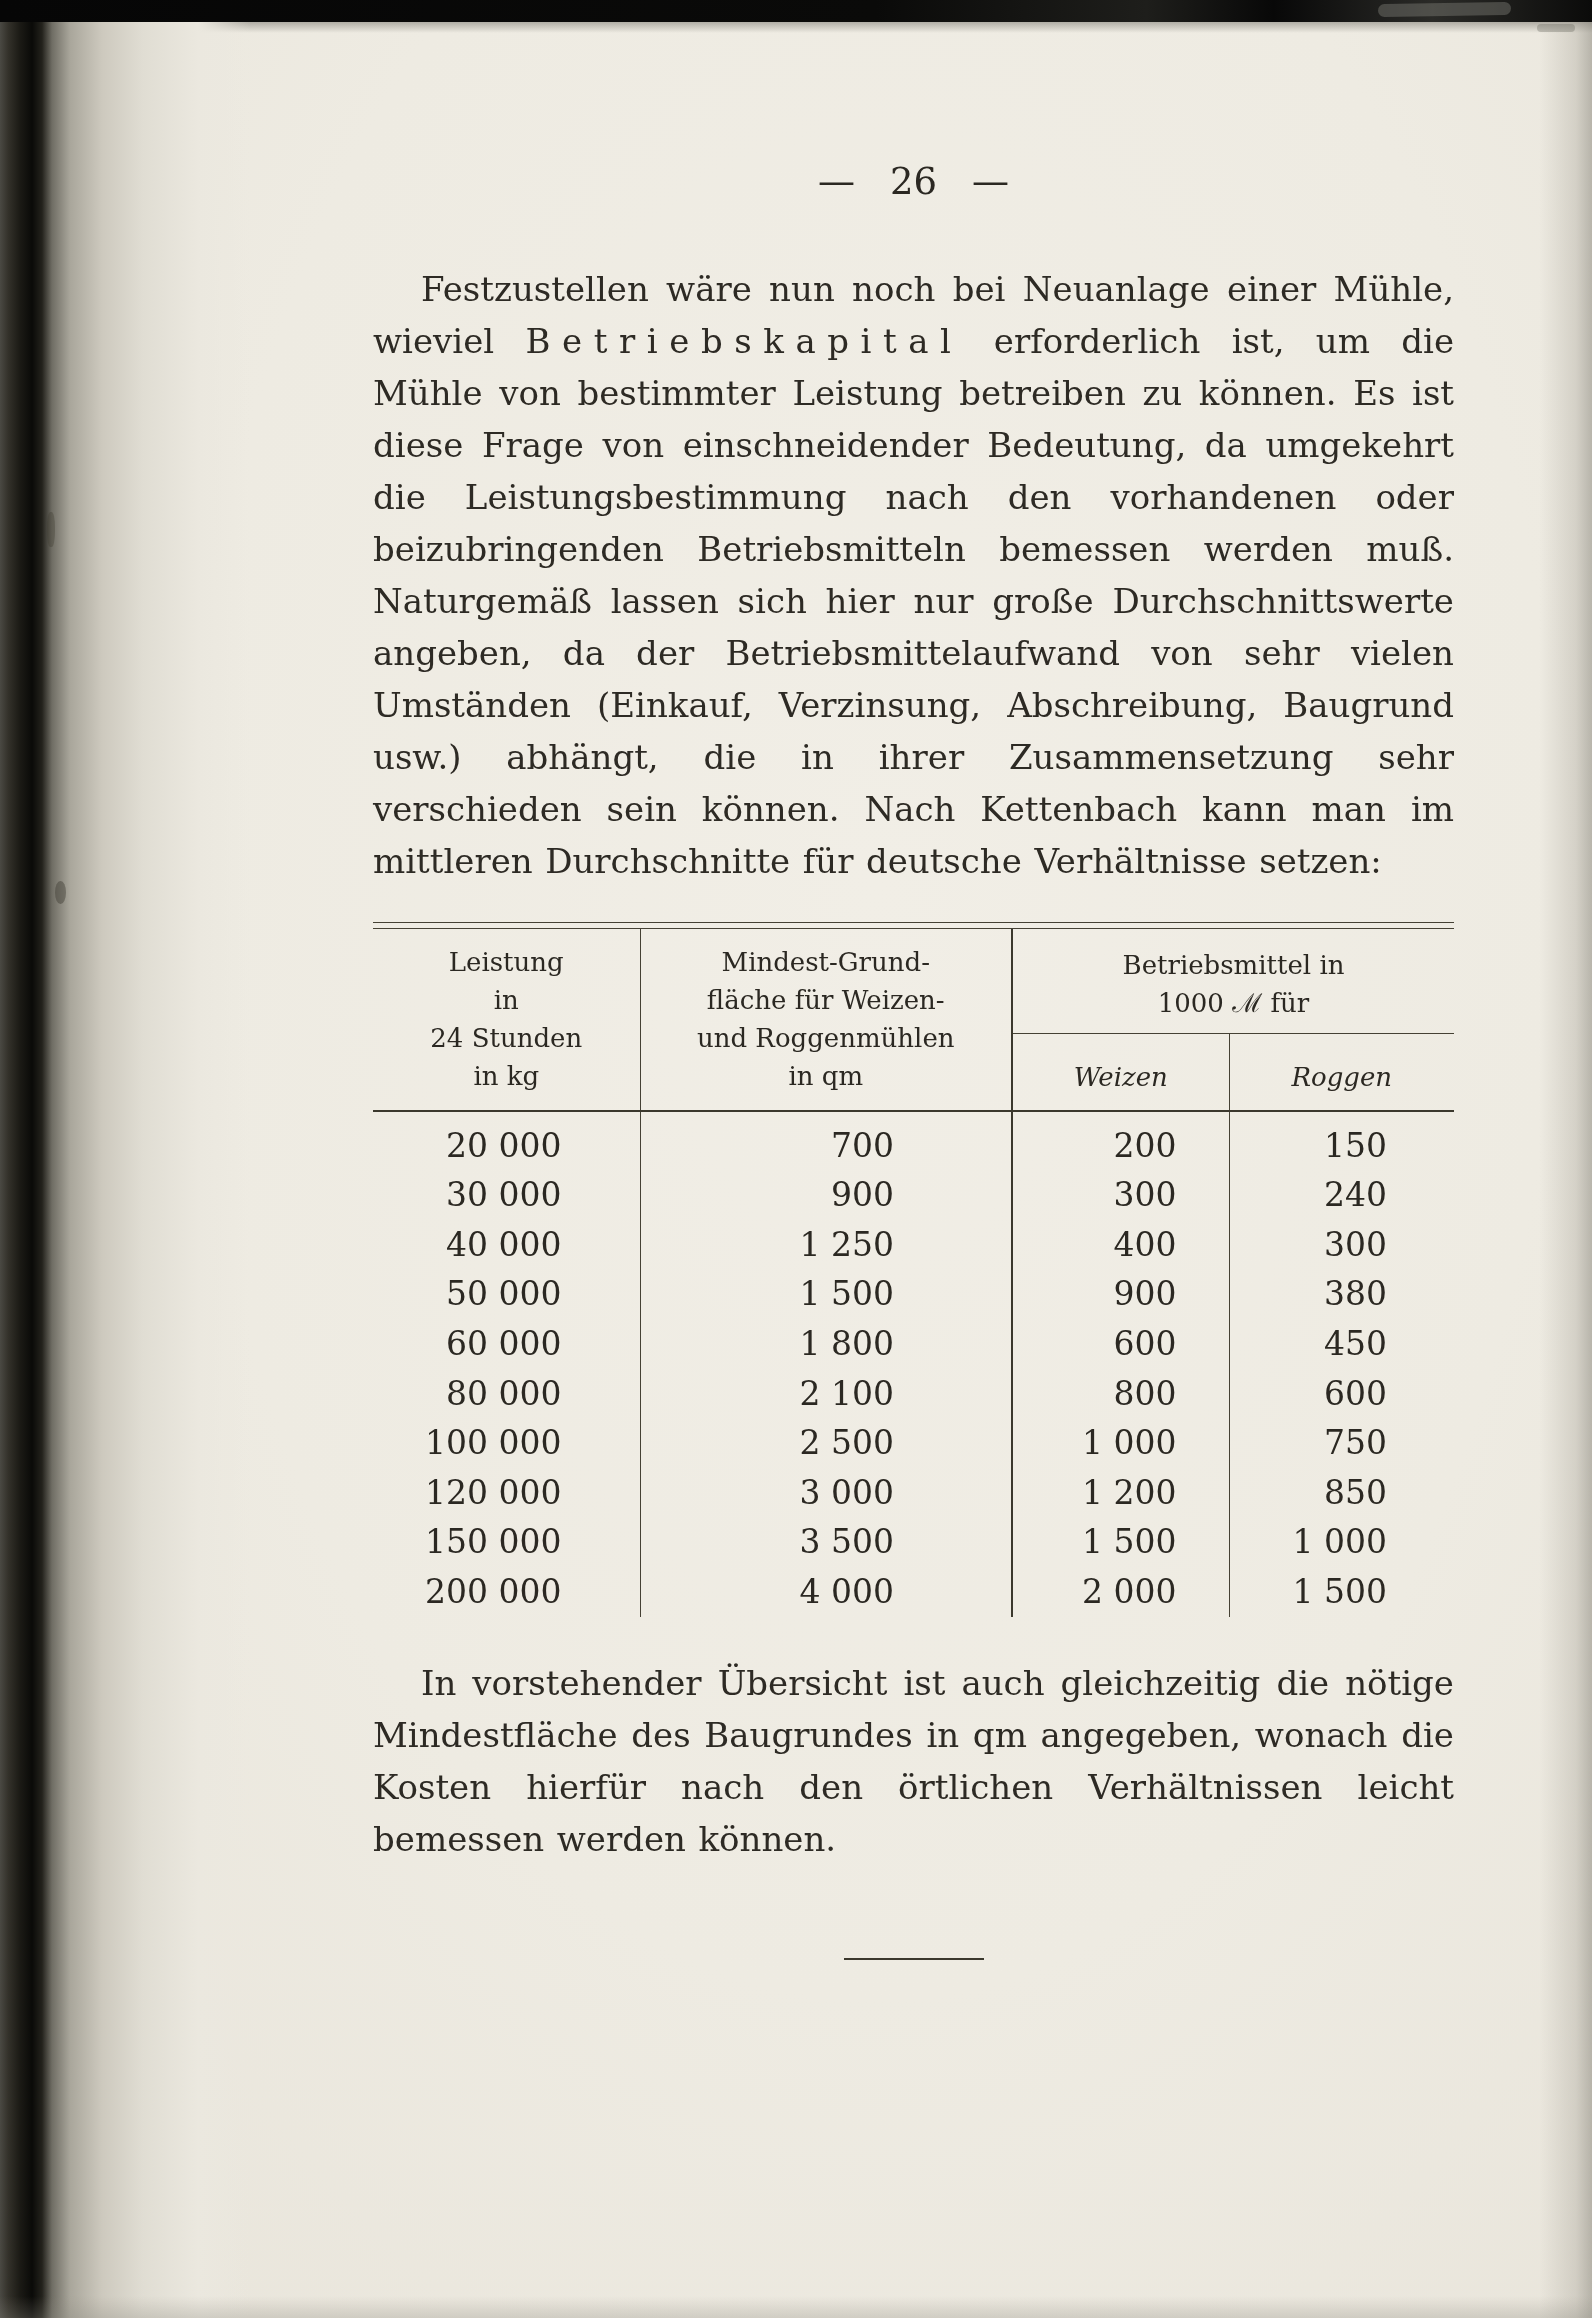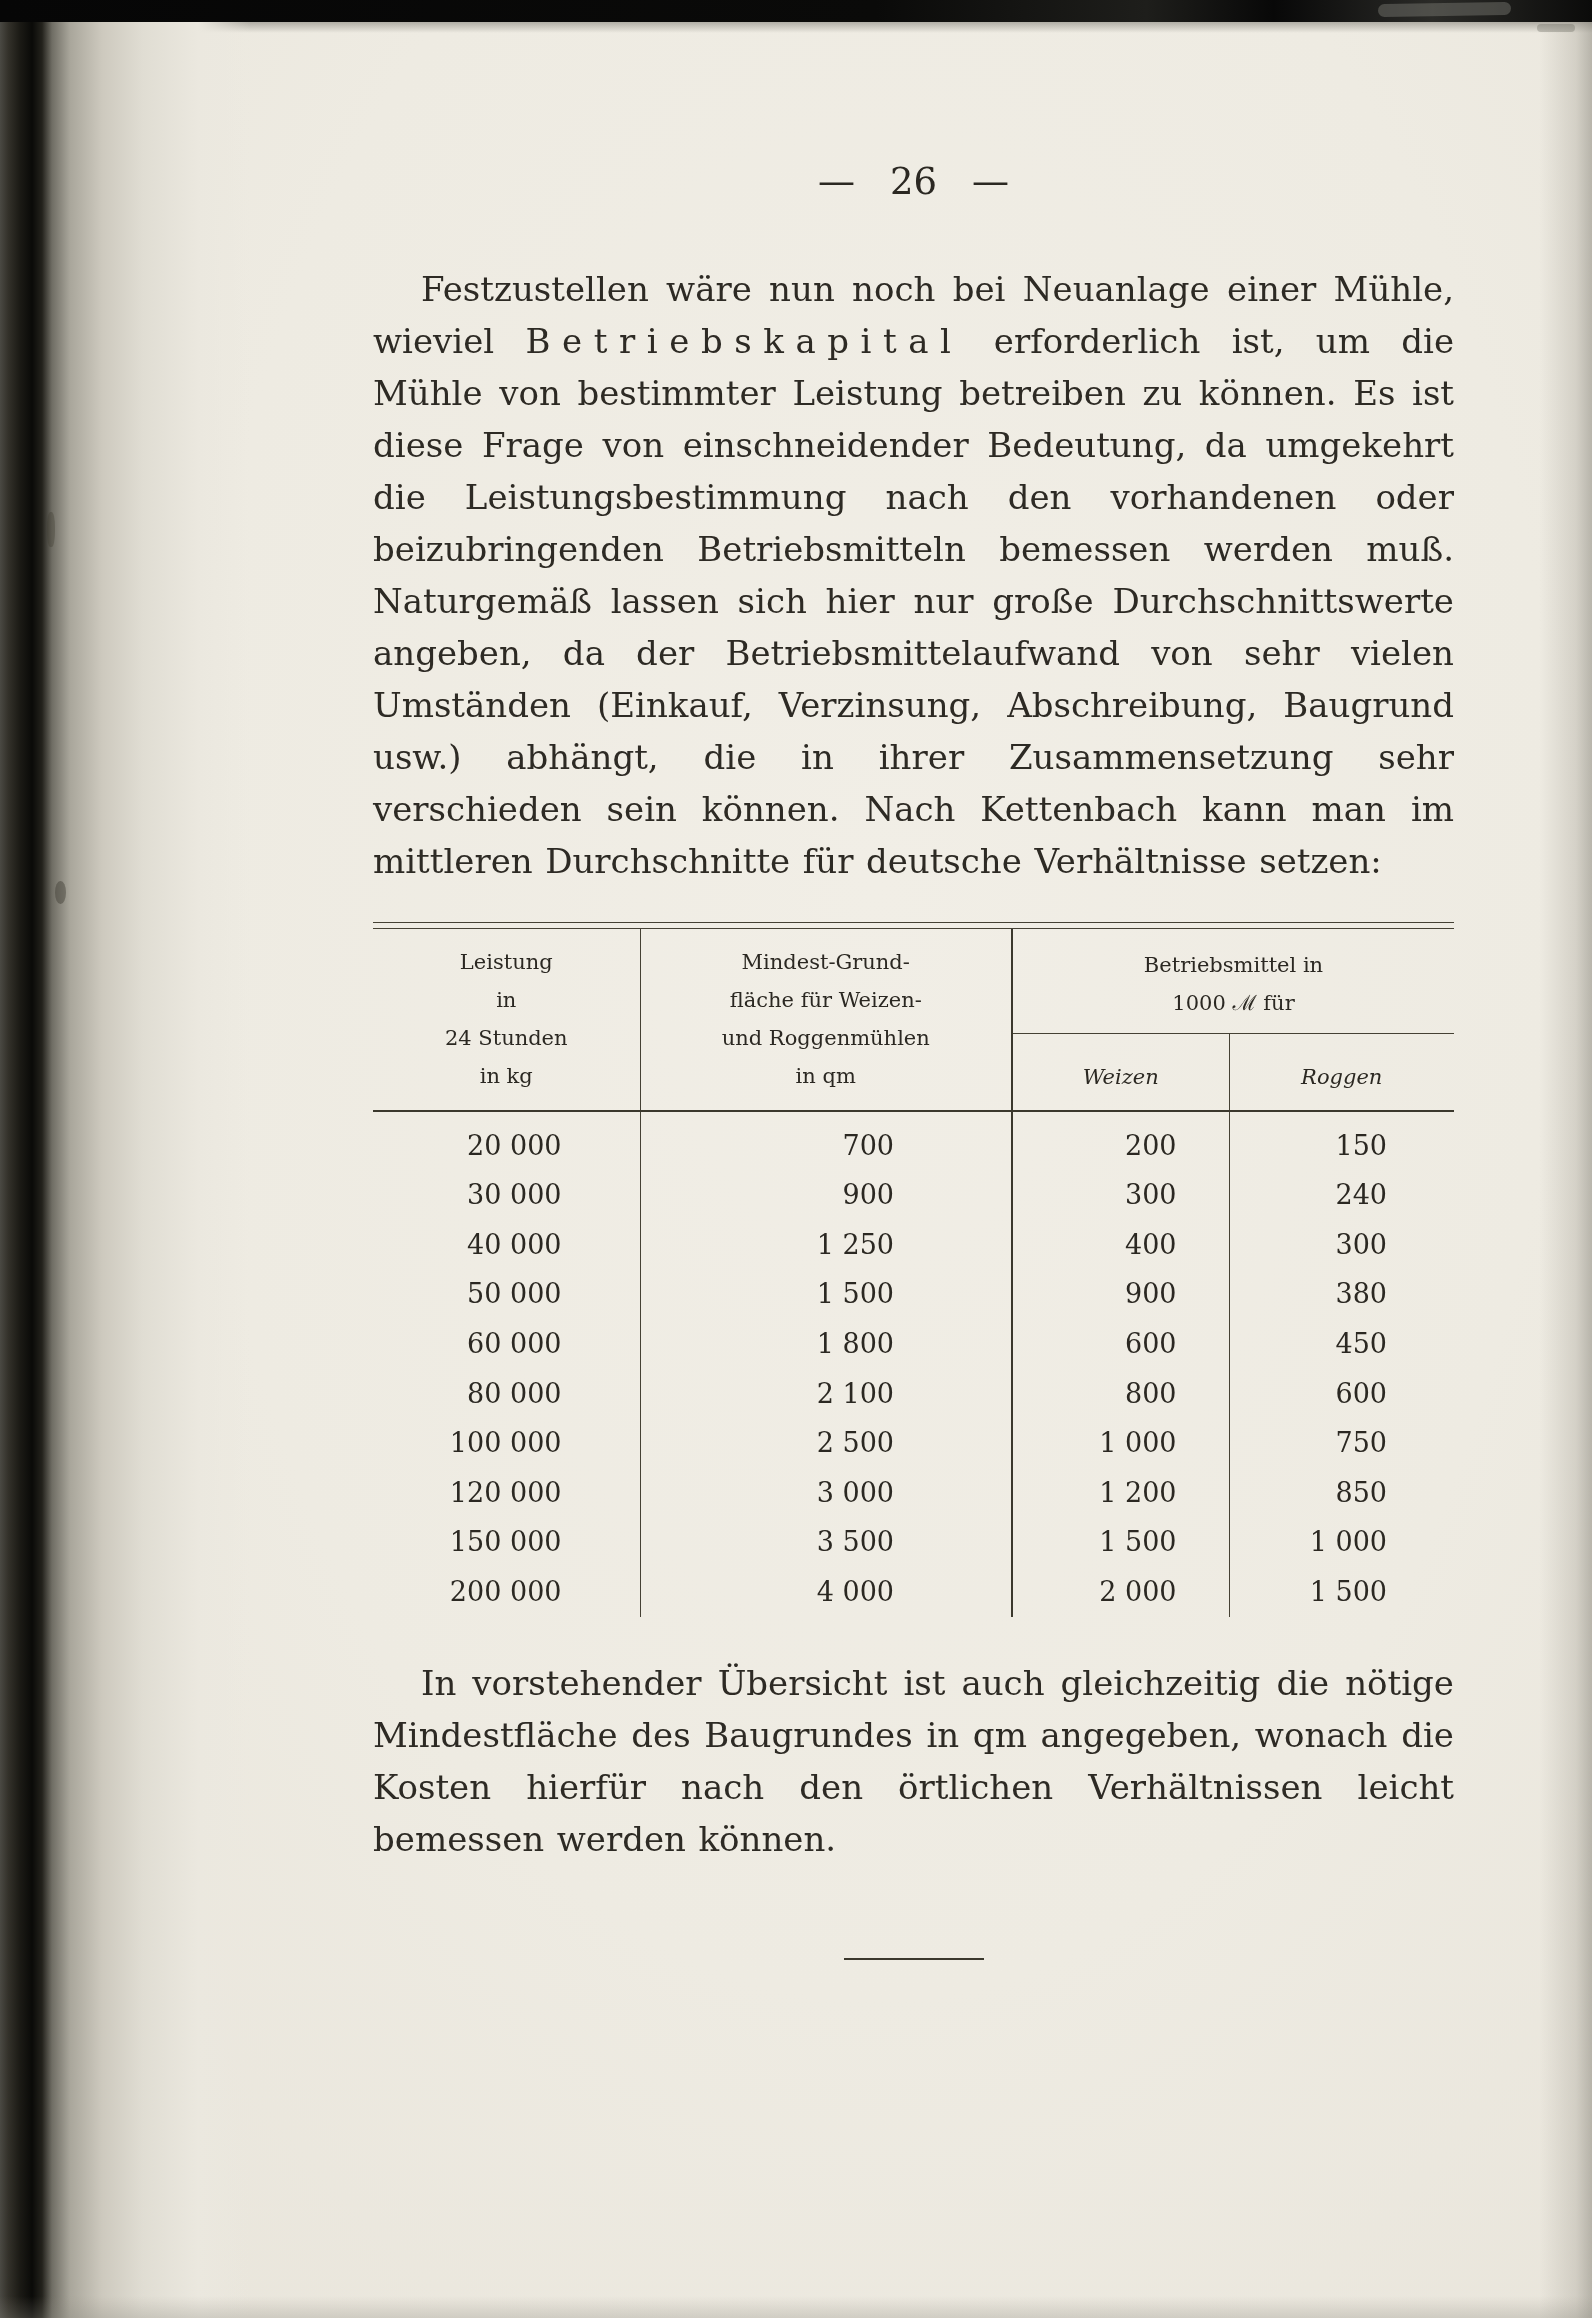--- a/index.html
+++ b/index.html
@@ -67,31 +67,31 @@
     margin-top: 35px; height: 5px;
     border-top: 1.7px solid #454134; border-bottom: 1.7px solid #454134;
   }
   table.mills {
     width: 100%; border-collapse: collapse; table-layout: fixed;
     color: #2b2822;
   }
   col.w1 { width: 267px; } col.w2 { width: 372px; }
   col.w3 { width: 217px; } col.w4 { width: 225px; }
   th {
-    font-weight: normal; font-size: 21px; line-height: 38px;
+    font-weight: normal; font-size: 26px; line-height: 38px;
     white-space: pre-line; text-align: center; vertical-align: middle;
     padding: 11.7px 5px;
   }
   .h1 { border-right: 1.7px solid #454134; border-bottom: 2.5px solid #3b382d; }
   .h2 { border-right: 2.5px solid #3b382d; border-bottom: 2.5px solid #3b382d; }
   .hg { border-bottom: 1.7px solid #454134; padding-top: 16.7px; padding-bottom: 11.7px; margin-left: 12px; }
   .hs { border-bottom: 2.5px solid #3b382d; padding-top: 24px; padding-bottom: 13.3px; font-style: italic; }
   .hsw { border-right: 1.7px solid #454134; }
   td {
-    font-size: 27px; line-height: 38px; padding: 5.8px 0;
+    font-size: 33px; line-height: 38px; padding: 5.8px 0;
     text-align: right; vertical-align: middle;
   }
   td.c0 { border-right: 1.7px solid #454134; padding-right: 78px; }
   td.c1 { border-right: 2.5px solid #3b382d; padding-right: 117px; }
   td.c2 { border-right: 1.7px solid #454134; padding-right: 52px; }
   td.c3 { padding-right: 67px; }
   tbody tr:first-child td { padding-top: 15px; }
 
   p.after-table { margin-top: 40px; }
   .end-rule {

